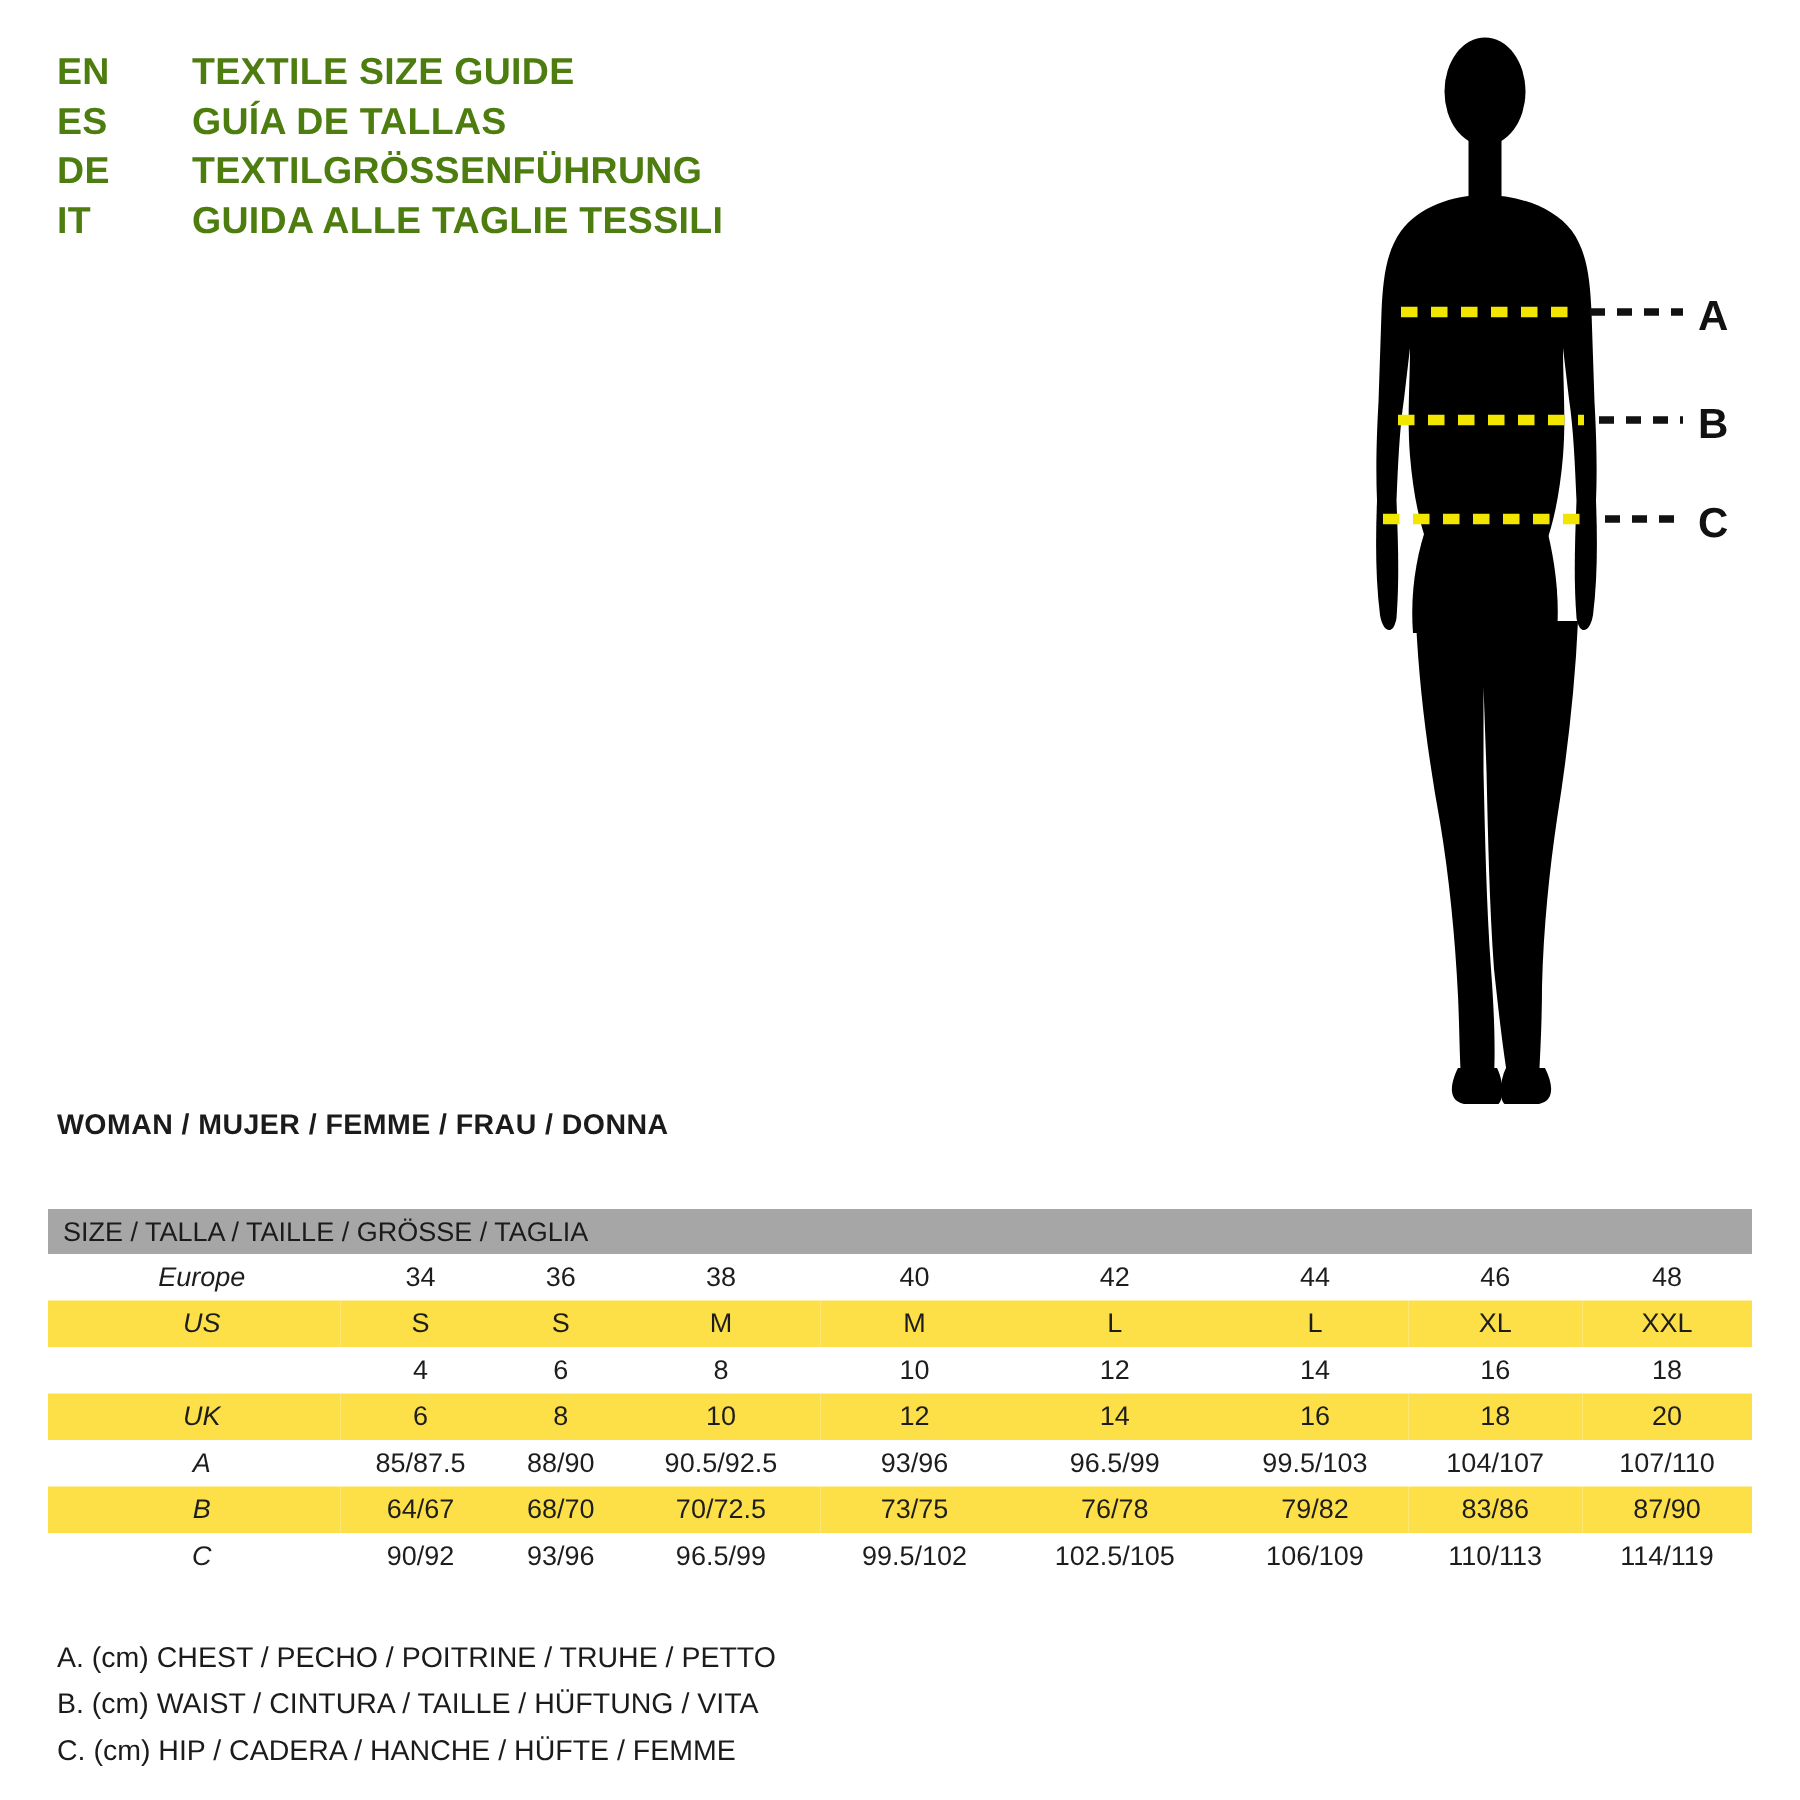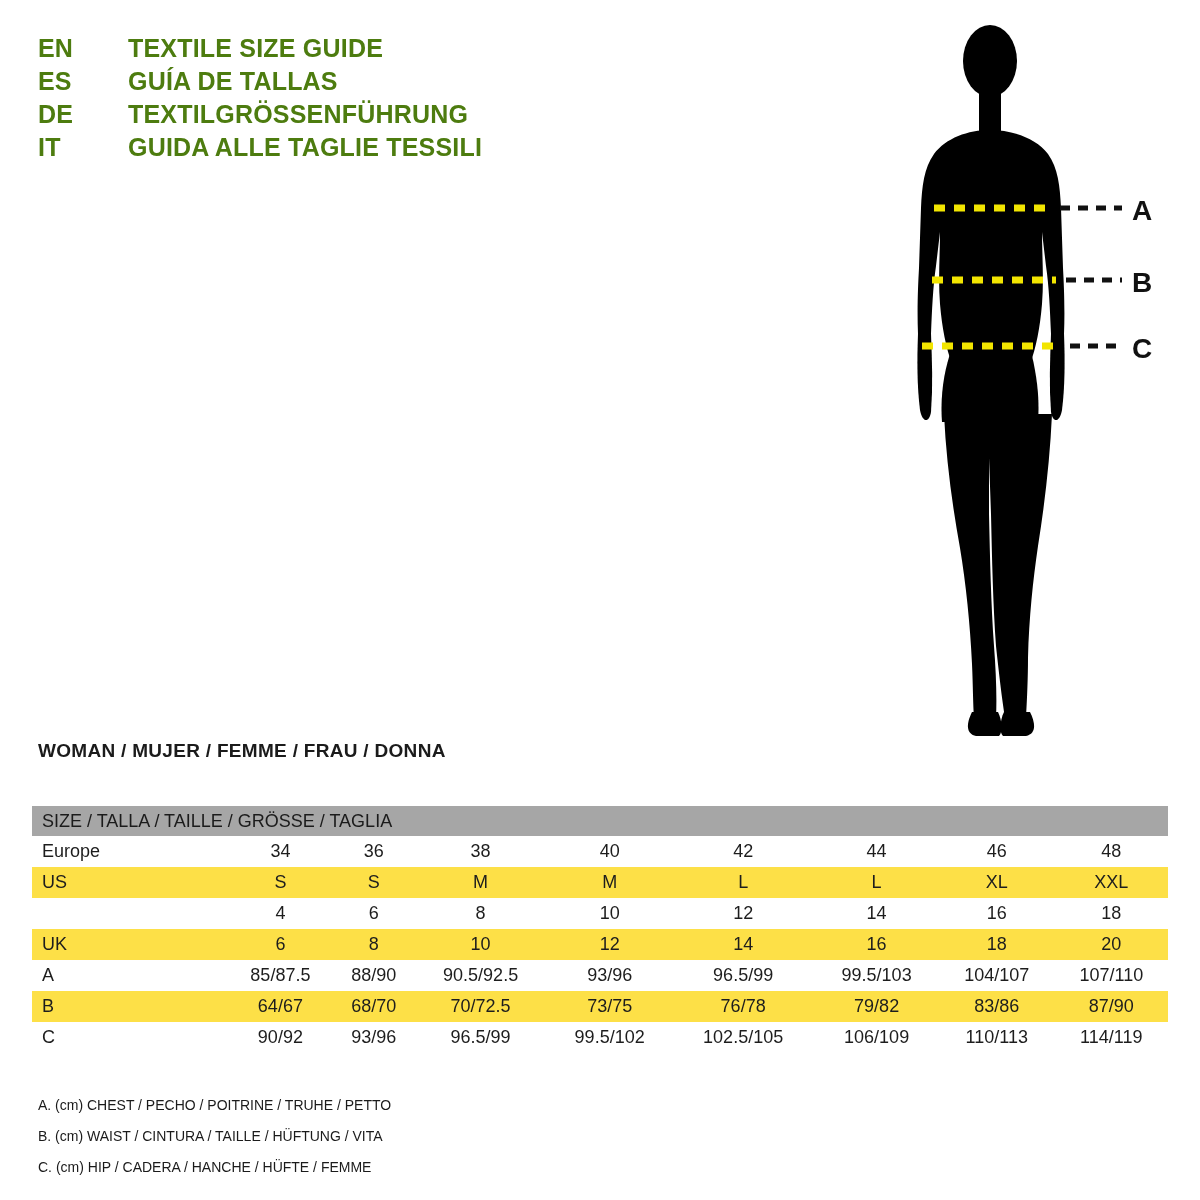--- a/index.html
+++ b/index.html
@@ -75,44 +75,45 @@
     margin-top: 22px;
   }
   .size-table td, .size-table th {
     padding: 0;
     height: 31px;
     font-weight: normal;
     text-align: center;
     color: #1d1d1d;
   }
   .size-table .rowlabel {
-    text-align: left;
+    text-align: center;
     padding-left: 10px;
     width: 185px;
+    font-style: italic;
   }
   .row-head td {
     background: #a6a6a6;
     text-align: left;
     padding-left: 10px;
     font-size: 18px;
     height: 30px;
     color: #1b1b1b;
   }
   .row-alt td { background: #fde047; }
   .row-plain td { background: #ffffff; }
 
   
   .legend {
     position: absolute;
     left: 38px;
     top: 1090px;
     width: 700px;
   }
   .legend-line {
-    font-size: 14px;
+    font-size: 19px;
     line-height: 31px;
     color: #1b1b1b;
     white-space: nowrap;
   }
 </style>
 </head>
 <body>
 
 <div class="lang-block">
   <div class="lang-row">

